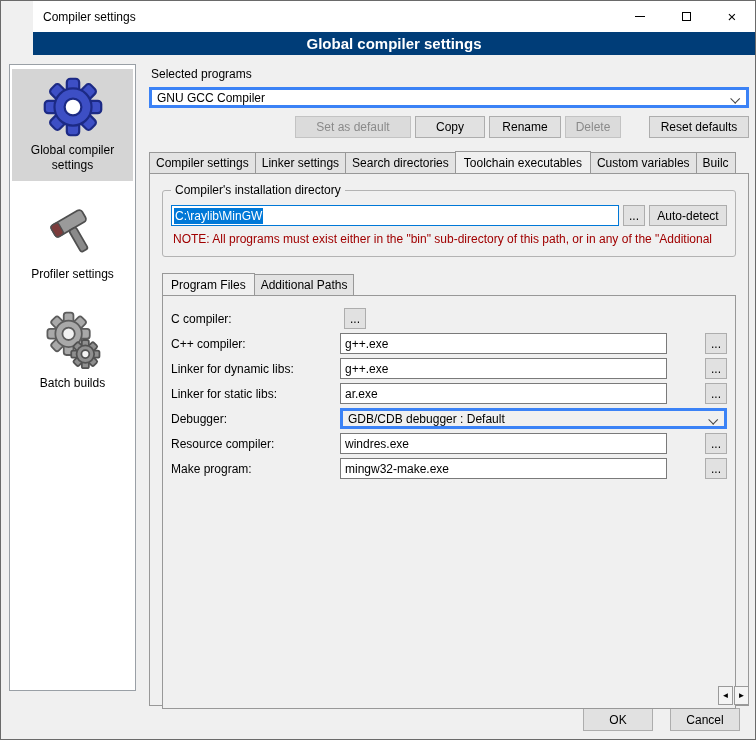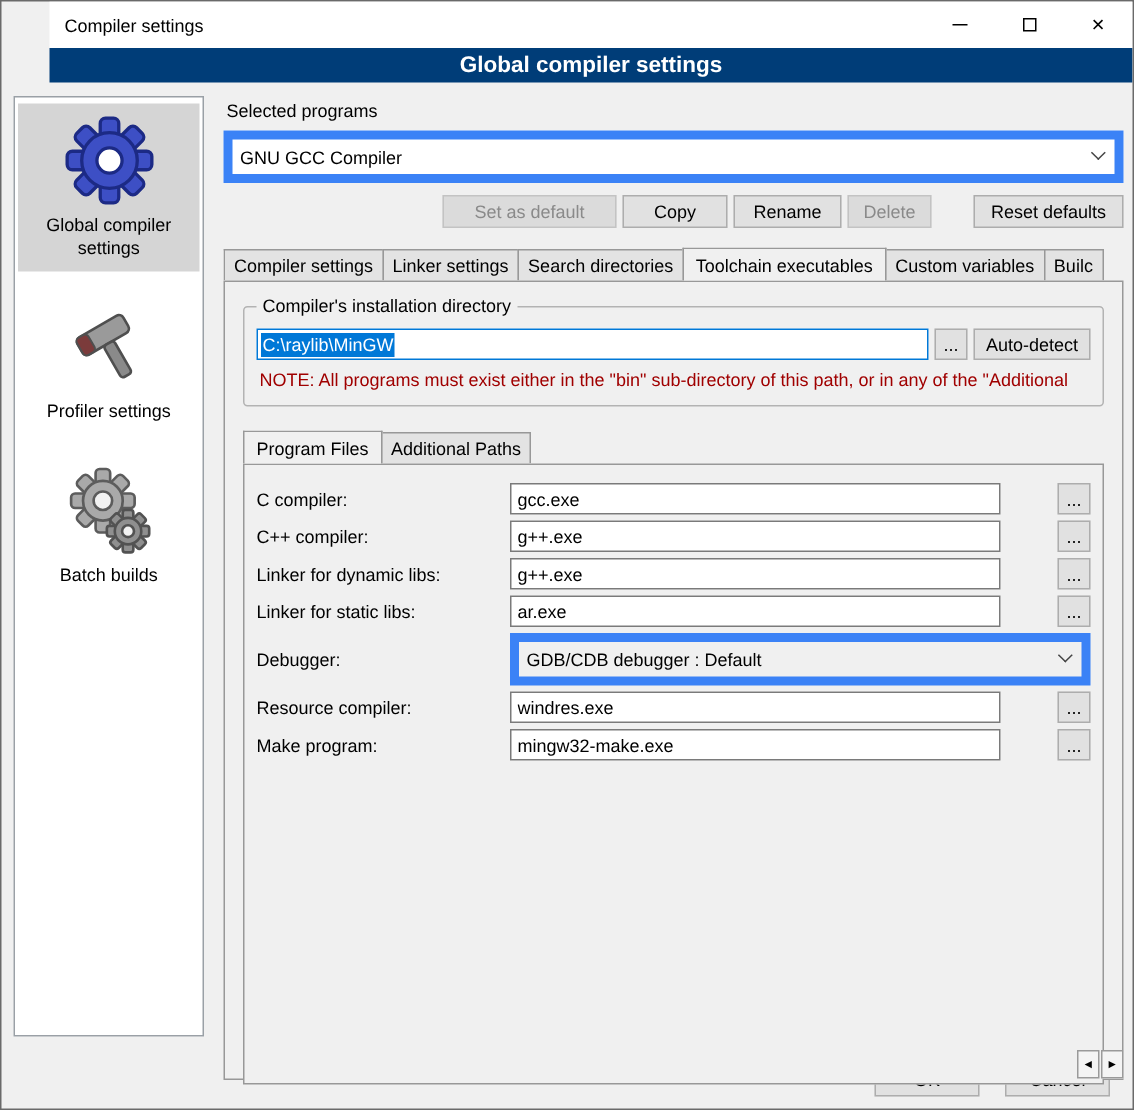--- a/index.html
+++ b/index.html
@@ -47,22 +47,22 @@
     padding: 4px 2px;
   }
   .side-item { padding: 6px 2px 8px; text-align: center; margin-bottom: 12px; }
   .side-item.selected { background: #d5d5d5; }
   .side-icon { display: block; width: 60px; height: 60px; margin: 2px auto 6px; }
   .side-label { display: block; font-size: 12px; line-height: 15px; }
   
   .main { position: absolute; left: 148px; top: 60px; width: 600px; }
   .field-caption { display: block; margin: 6px 0 6px 2px; }
   .combo {
-    position: relative; height: 35px;
-    border: 6px solid #3b82f6; background: #fff;
+    position: relative; height: 21px;
+    border: 3px solid #3b82f6; background: #fff;
     display: flex; align-items: center; padding: 0 20px 0 5px;
   }
   .combo.gray { background: #f0f0f0; }
   .chevron {
     position: absolute; right: 8px; top: 6px;
     width: 7px; height: 7px;
     border-right: 1.5px solid #444; border-bottom: 1.5px solid #444;
     transform: rotate(45deg) translateY(-1px);
   }
   .btn {
@@ -259,21 +259,20 @@
         <div class="tabs-wrap subtabs-wrap">
           <div class="tabbar">
             <div class="tab active">Program Files</div>
             <div class="tab">Additional Paths</div>
           </div>
 
           <div class="sub-panel">
 
             <div class="form-row">
               <span class="form-label">C compiler:</span>
-              <input class="form-input" value="gcc.exe" style="">
               <button class="btn small form-browse">...</button>
             </div>
 
             <div class="form-row">
               <span class="form-label">C++ compiler:</span>
               <input class="form-input" value="g++.exe" style="">
               <button class="btn small form-browse">...</button>
             </div>
 
             <div class="form-row">

